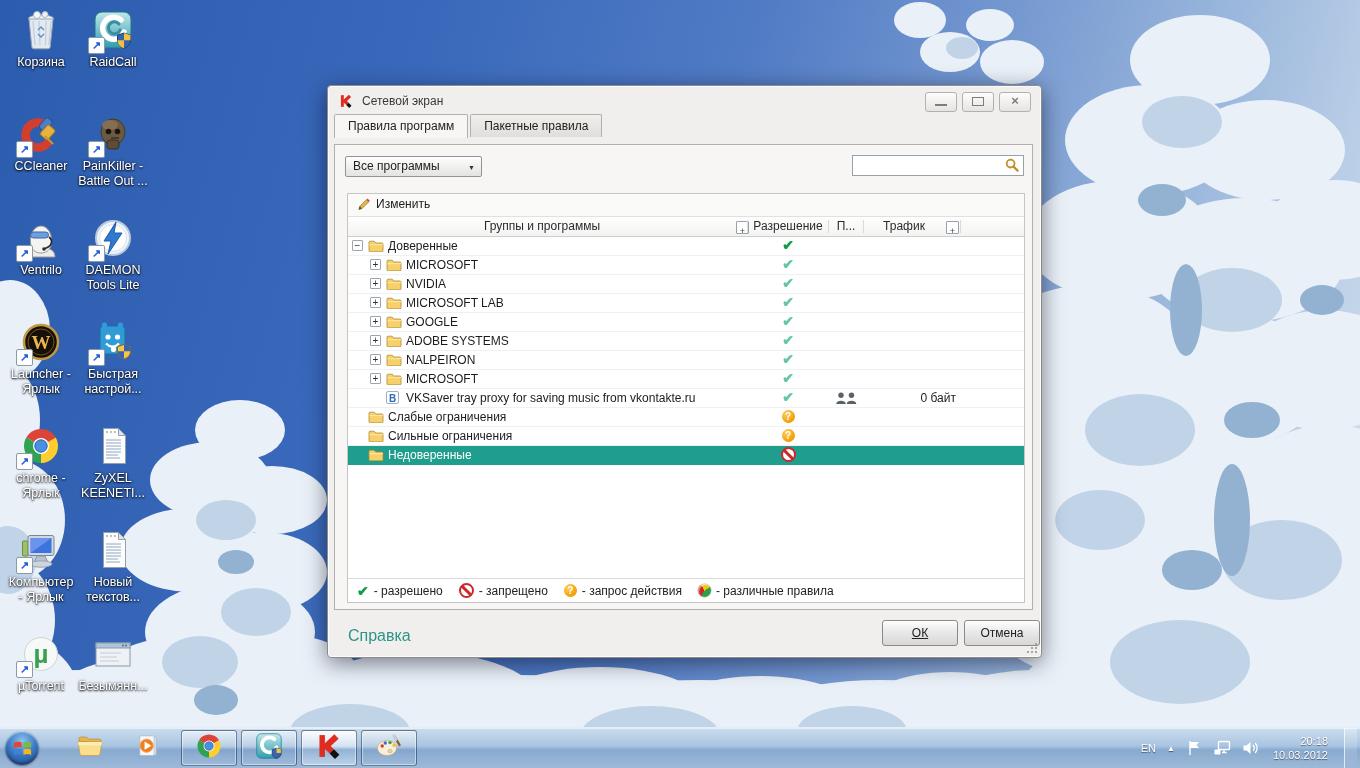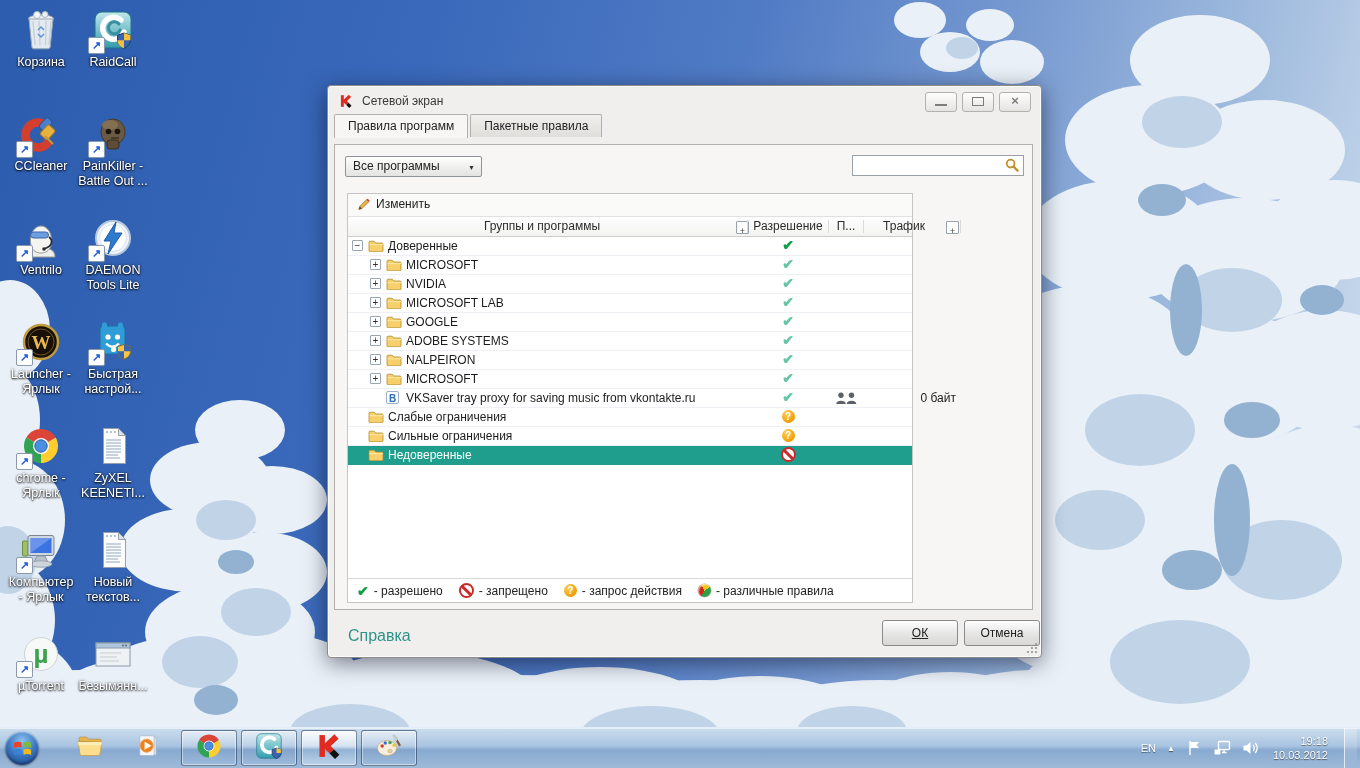--- a/index.html
+++ b/index.html
@@ -41,21 +41,21 @@
     border:1px solid #b2b0ad;box-sizing:border-box;z-index:2;}
   .dropdown{position:absolute;left:10px;top:11px;width:137px;height:21px;box-sizing:border-box;
     border:1px solid #8e9499;border-radius:2px;background:linear-gradient(#fefefe,#e3e3e1);
     font-size:12px;color:#222;line-height:19px;padding-left:7px;}
   .dd-arrow{position:absolute;right:6px;top:1px;font-size:7px;color:#333;line-height:19px;}
   .searchbox{position:absolute;left:517px;top:10px;width:172px;height:21px;}
   .searchbox input{width:100%;height:100%;box-sizing:border-box;border:1px solid #98a0a8;background:#fff;
     padding:0 22px 0 6px;font:12px "Liberation Sans",sans-serif;}
   .mag{position:absolute;right:4px;top:3px;width:15px;height:15px;}
 
-  .tablewrap{position:absolute;left:12px;top:48px;width:566px;height:410px;background:#fff;
+  .tablewrap{position:absolute;left:12px;top:48px;width:678px;height:410px;background:#fff;
     border:1px solid #c6c5c3;box-sizing:border-box;}
   .toolbar{position:absolute;left:0;top:0;width:100%;height:22px;background:#fafaf9;border-bottom:1px solid #e3e1df;}
   .editbtn{display:inline-flex;align-items:center;gap:6px;margin:3px 0 0 9px;font-size:12px;color:#222;}
   .thead{position:absolute;left:0;top:23px;width:100%;height:19px;background:linear-gradient(#fefefe,#f3f3f2);
     border-bottom:1px solid #cfcecd;font-size:12px;color:#2b2b2b;}
   .thead span{position:absolute;line-height:19px;text-align:center;}
   .h-groups{left:0;width:388px;}
   .h-perm{left:400px;width:80px;}
   .h-p{left:481px;width:34px;}
   .h-traffic{left:516px;width:80px;}
@@ -736,19 +736,19 @@
           </svg>
       </span>
       <span class="trayicon">
         <svg viewBox="0 0 17 16">
             <path d="M1.5 5.5 h3 l4-3.5 v12 l-4-3.5 h-3 z" fill="#fff"></path>
           <path d="M11 5 a4.2 4.2 0 0 1 0 6" stroke="#fff" stroke-width="1.3" fill="none"></path>
           <path d="M13.2 3 a7.4 7.4 0 0 1 0 10" stroke="#fff" stroke-width="1.3" fill="none"></path>
           </svg>
       </span>
       <div class="clock">
-        <span>19:18</span>
+        <span>20:18</span>
         <span>10.03.2012</span>
       </div>
       <div class="showdesk"></div>
     </div>
   </div>
 </div>
 
 </body></html>

